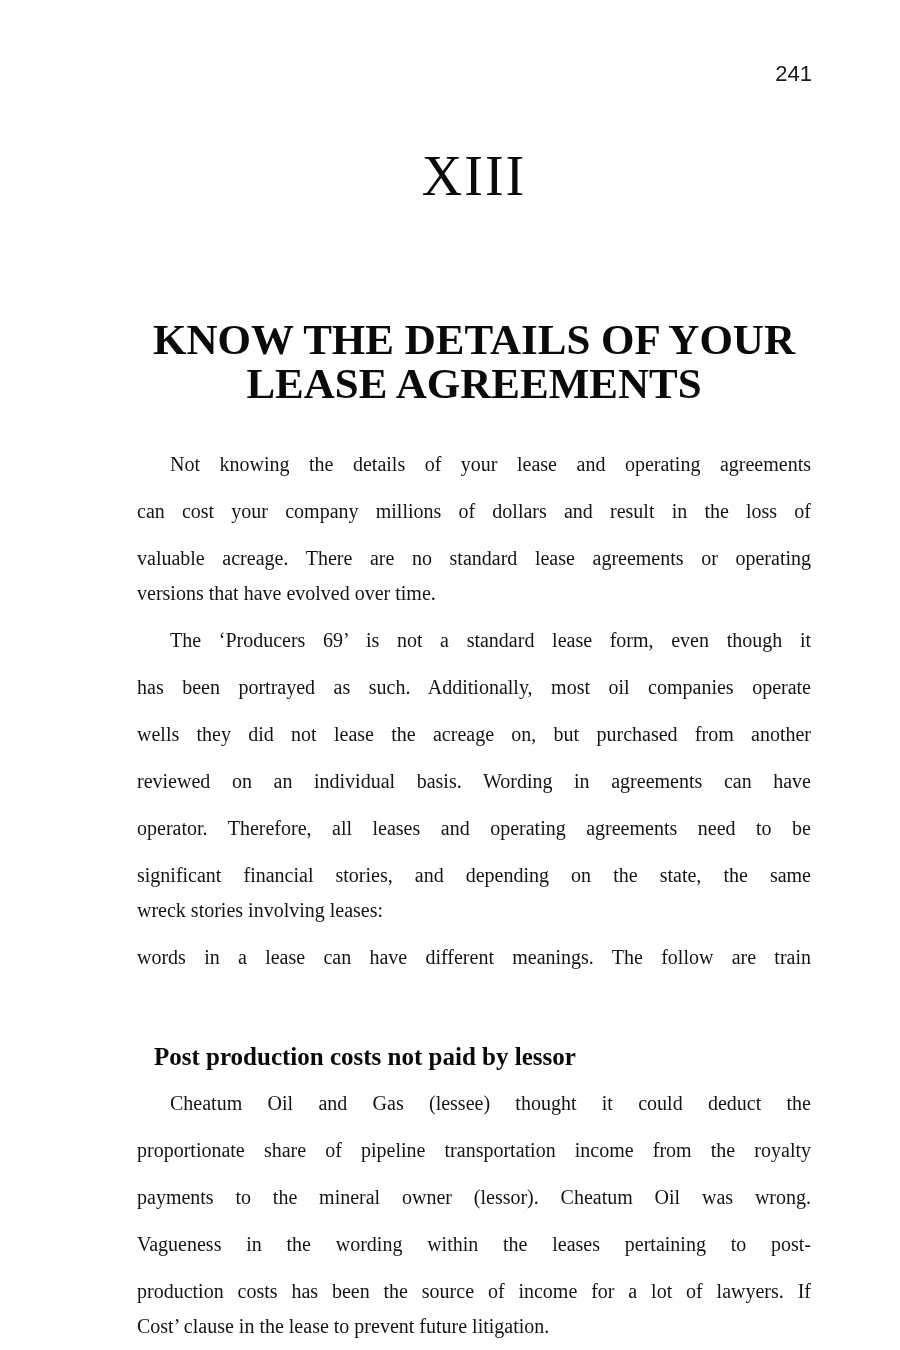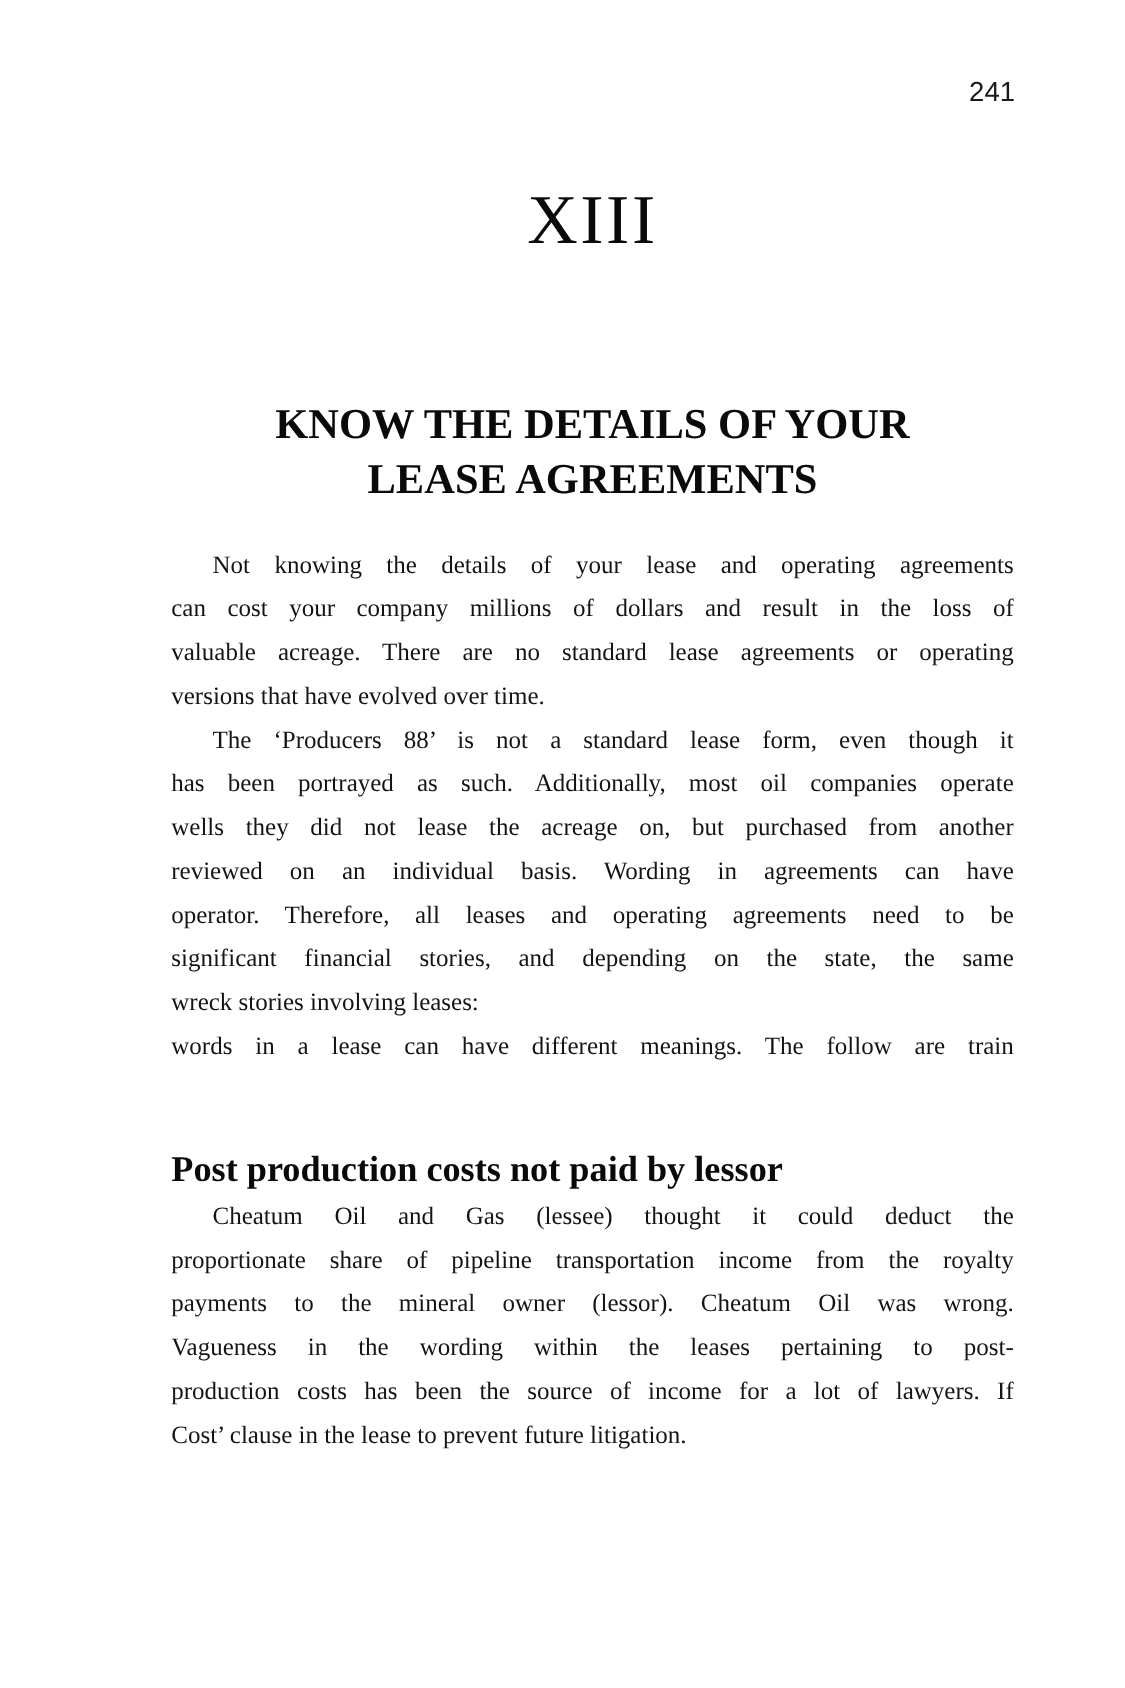--- a/index.html
+++ b/index.html
@@ -36,21 +36,21 @@
     font-weight: 400;
     letter-spacing: 2px;
     color: #0a0a0a;
   }
   .chapter-title {
     position: absolute;
     top: 318px;
     left: 112px;
     width: 724px;
     text-align: center;
-    font-size: 34px;
+    font-size: 43px;
     line-height: 44px;
     font-weight: 700;
     color: #0a0a0a;
   }
   .body-text {
     position: absolute;
     top: 435px;
     left: 137px;
     width: 674px;
     font-size: 20px;
@@ -60,31 +60,33 @@
   .paragraph { margin: 0; }
   .line {
     height: 35px;
     overflow: hidden;
     white-space: nowrap;
   }
   .line.just {
     white-space: normal;
     text-align: justify;
     text-align-last: justify;
+    margin-top: 12px;
   }
   .line.first {
     padding-left: 33px;
   }
   .subheading {
     margin-top: 64px;
     margin-bottom: 2px;
-    font-size: 29px;
+    font-size: 25px;
     line-height: 35px;
     font-weight: 700;
     color: #0a0a0a;
+    margin-left: 17px;
   }
 </style>
 </head>
 <body>
 
 <div class="page">
   <div class="page-number">241</div>
 
   <div class="chapter-numeral">XIII</div>
 
@@ -94,21 +96,21 @@
   </div>
 
   <div class="body-text" id="content">
       <div class="paragraph">
         <div class="line first just">Not knowing the details of your lease and operating agreements</div>
         <div class="line just">can cost your company millions of dollars and result in the loss of</div>
         <div class="line just">valuable acreage. There are no standard lease agreements or operating</div>
         <div class="line">versions that have evolved over time.</div>
       </div>
       <div class="paragraph">
-        <div class="line first just">The ‘Producers 88’ is not a standard lease form, even though it</div>
+        <div class="line first just">The ‘Producers 69’ is not a standard lease form, even though it</div>
         <div class="line just">has been portrayed as such. Additionally, most oil companies operate</div>
         <div class="line just">wells they did not lease the acreage on, but purchased from another</div>
         <div class="line just">reviewed on an individual basis. Wording in agreements can have</div>
         <div class="line just">operator. Therefore, all leases and operating agreements need to be</div>
         <div class="line just">significant financial stories, and depending on the state, the same</div>
         <div class="line">wreck stories involving leases:</div>
         <div class="line just">words in a lease can have different meanings. The follow are train</div>
       </div>
       <div class="subheading">Post production costs not paid by lessor</div>
       <div class="paragraph">

